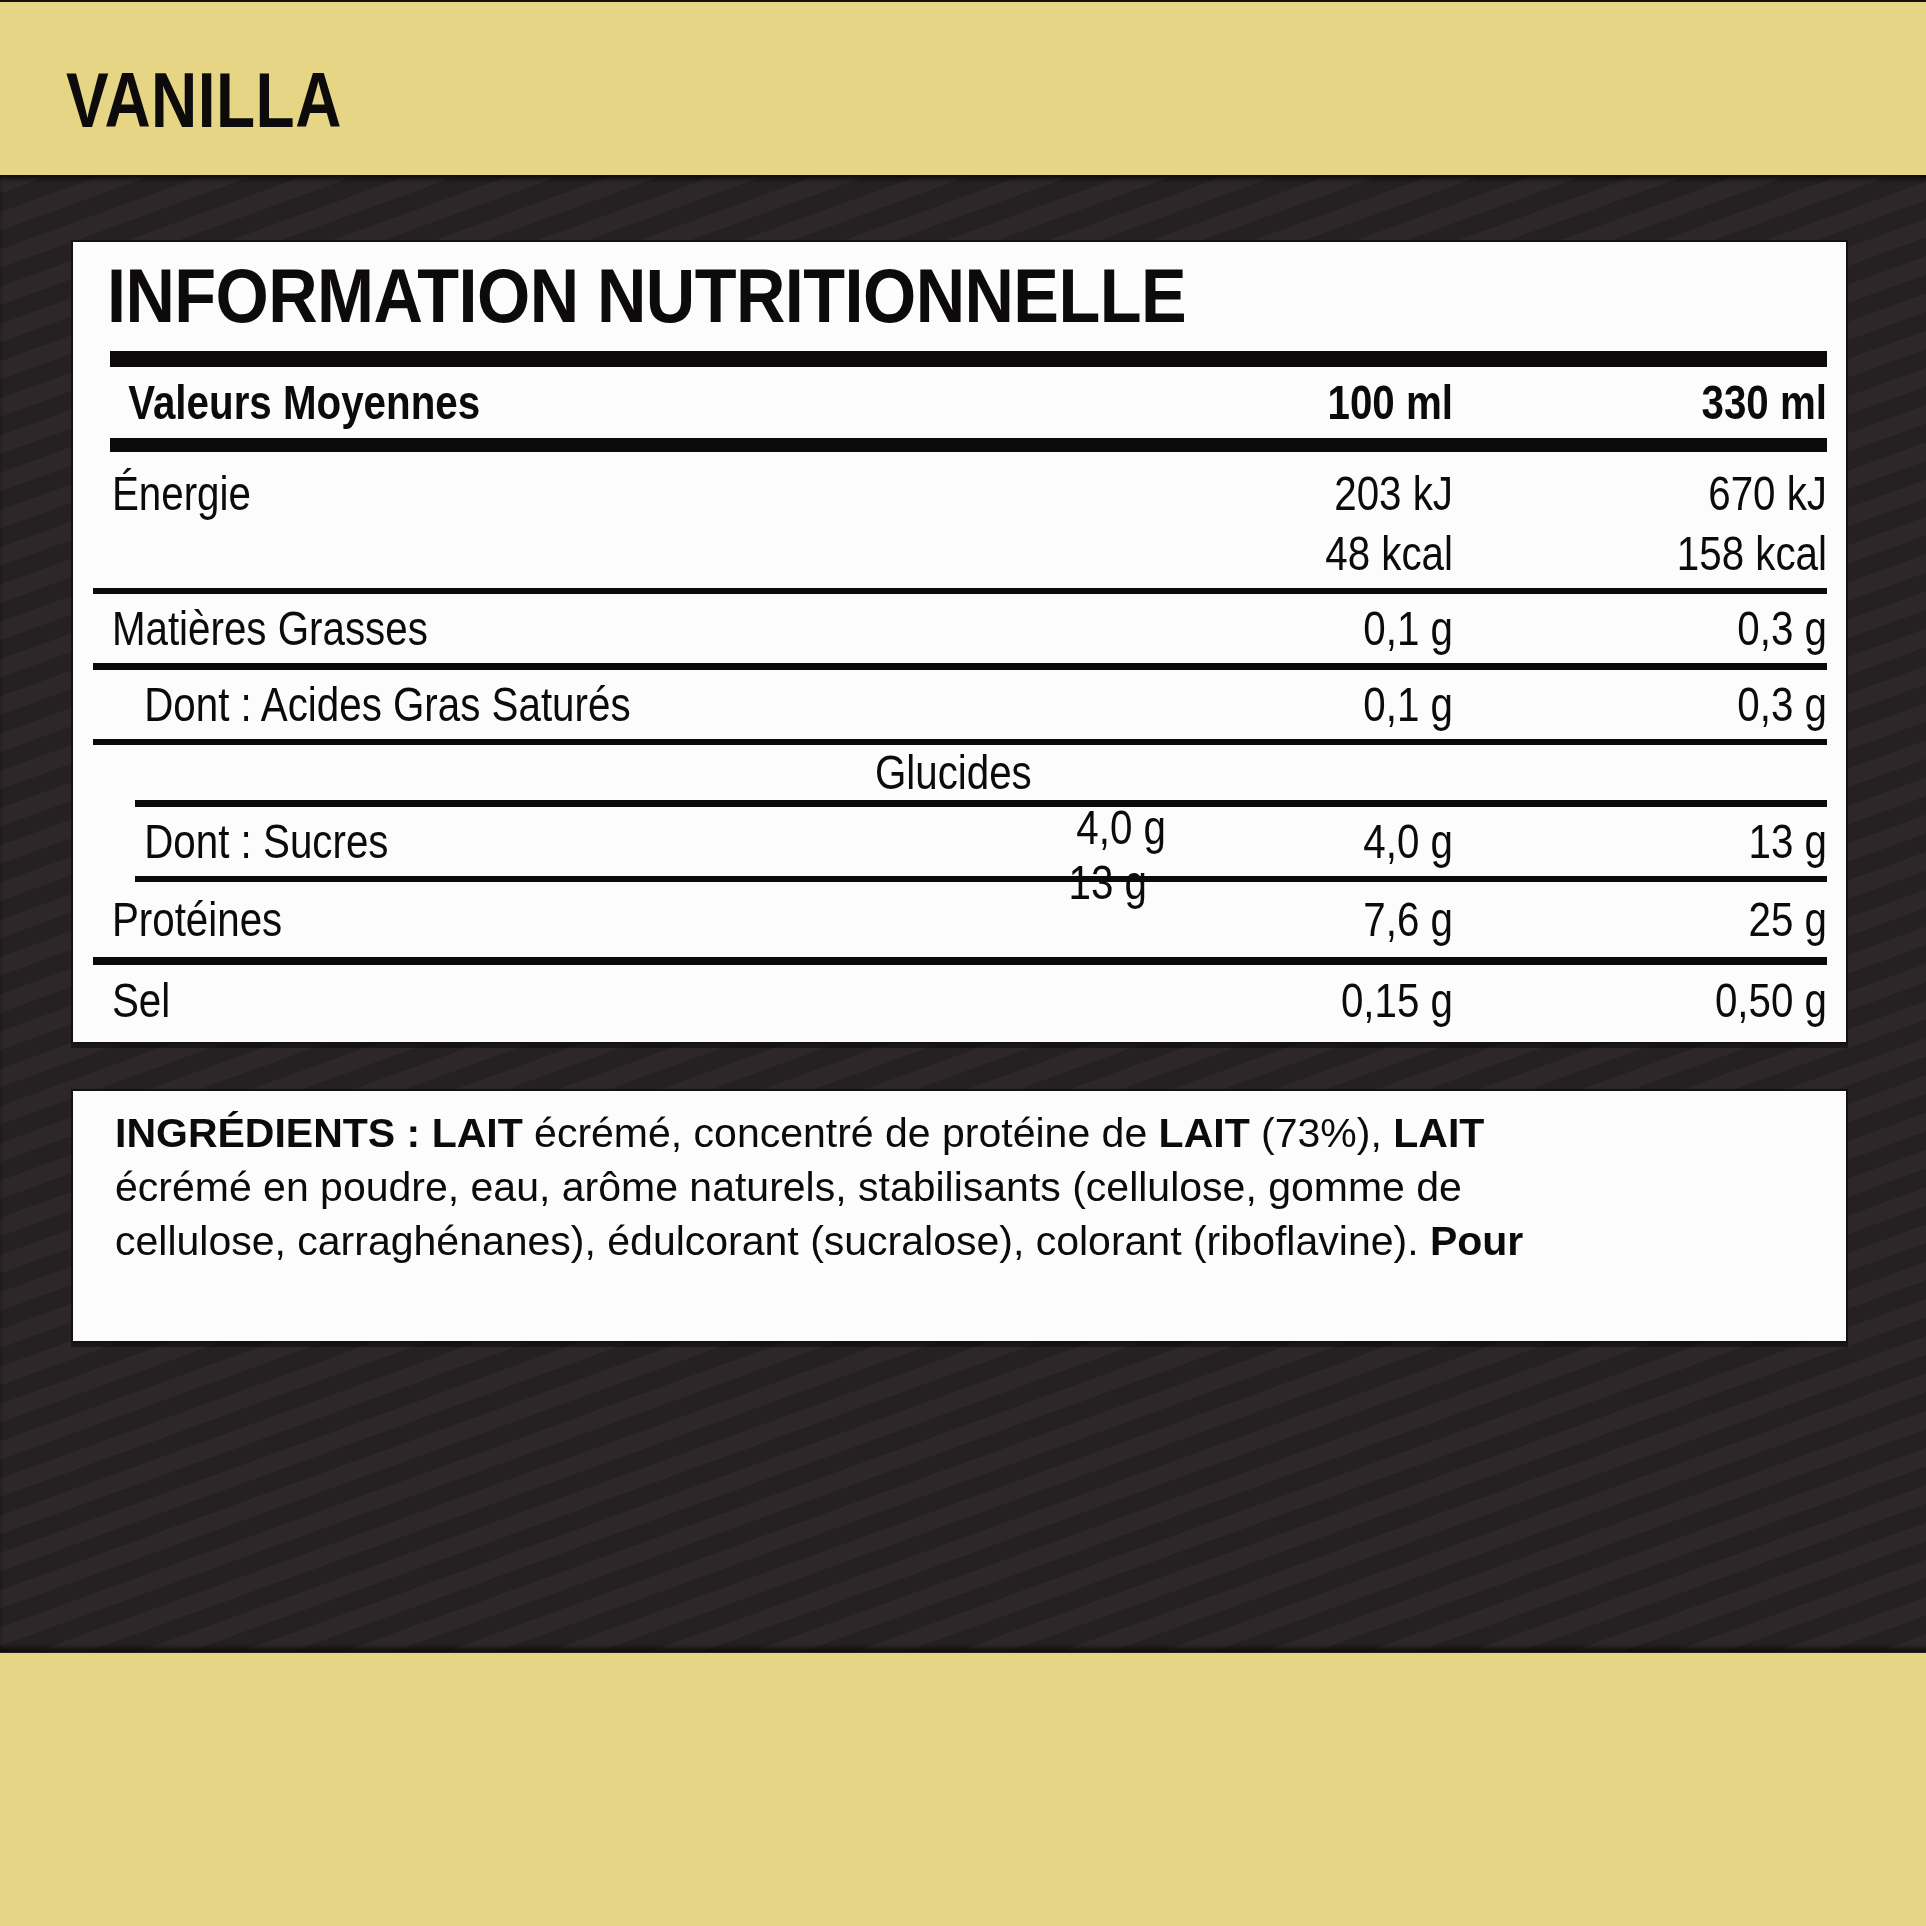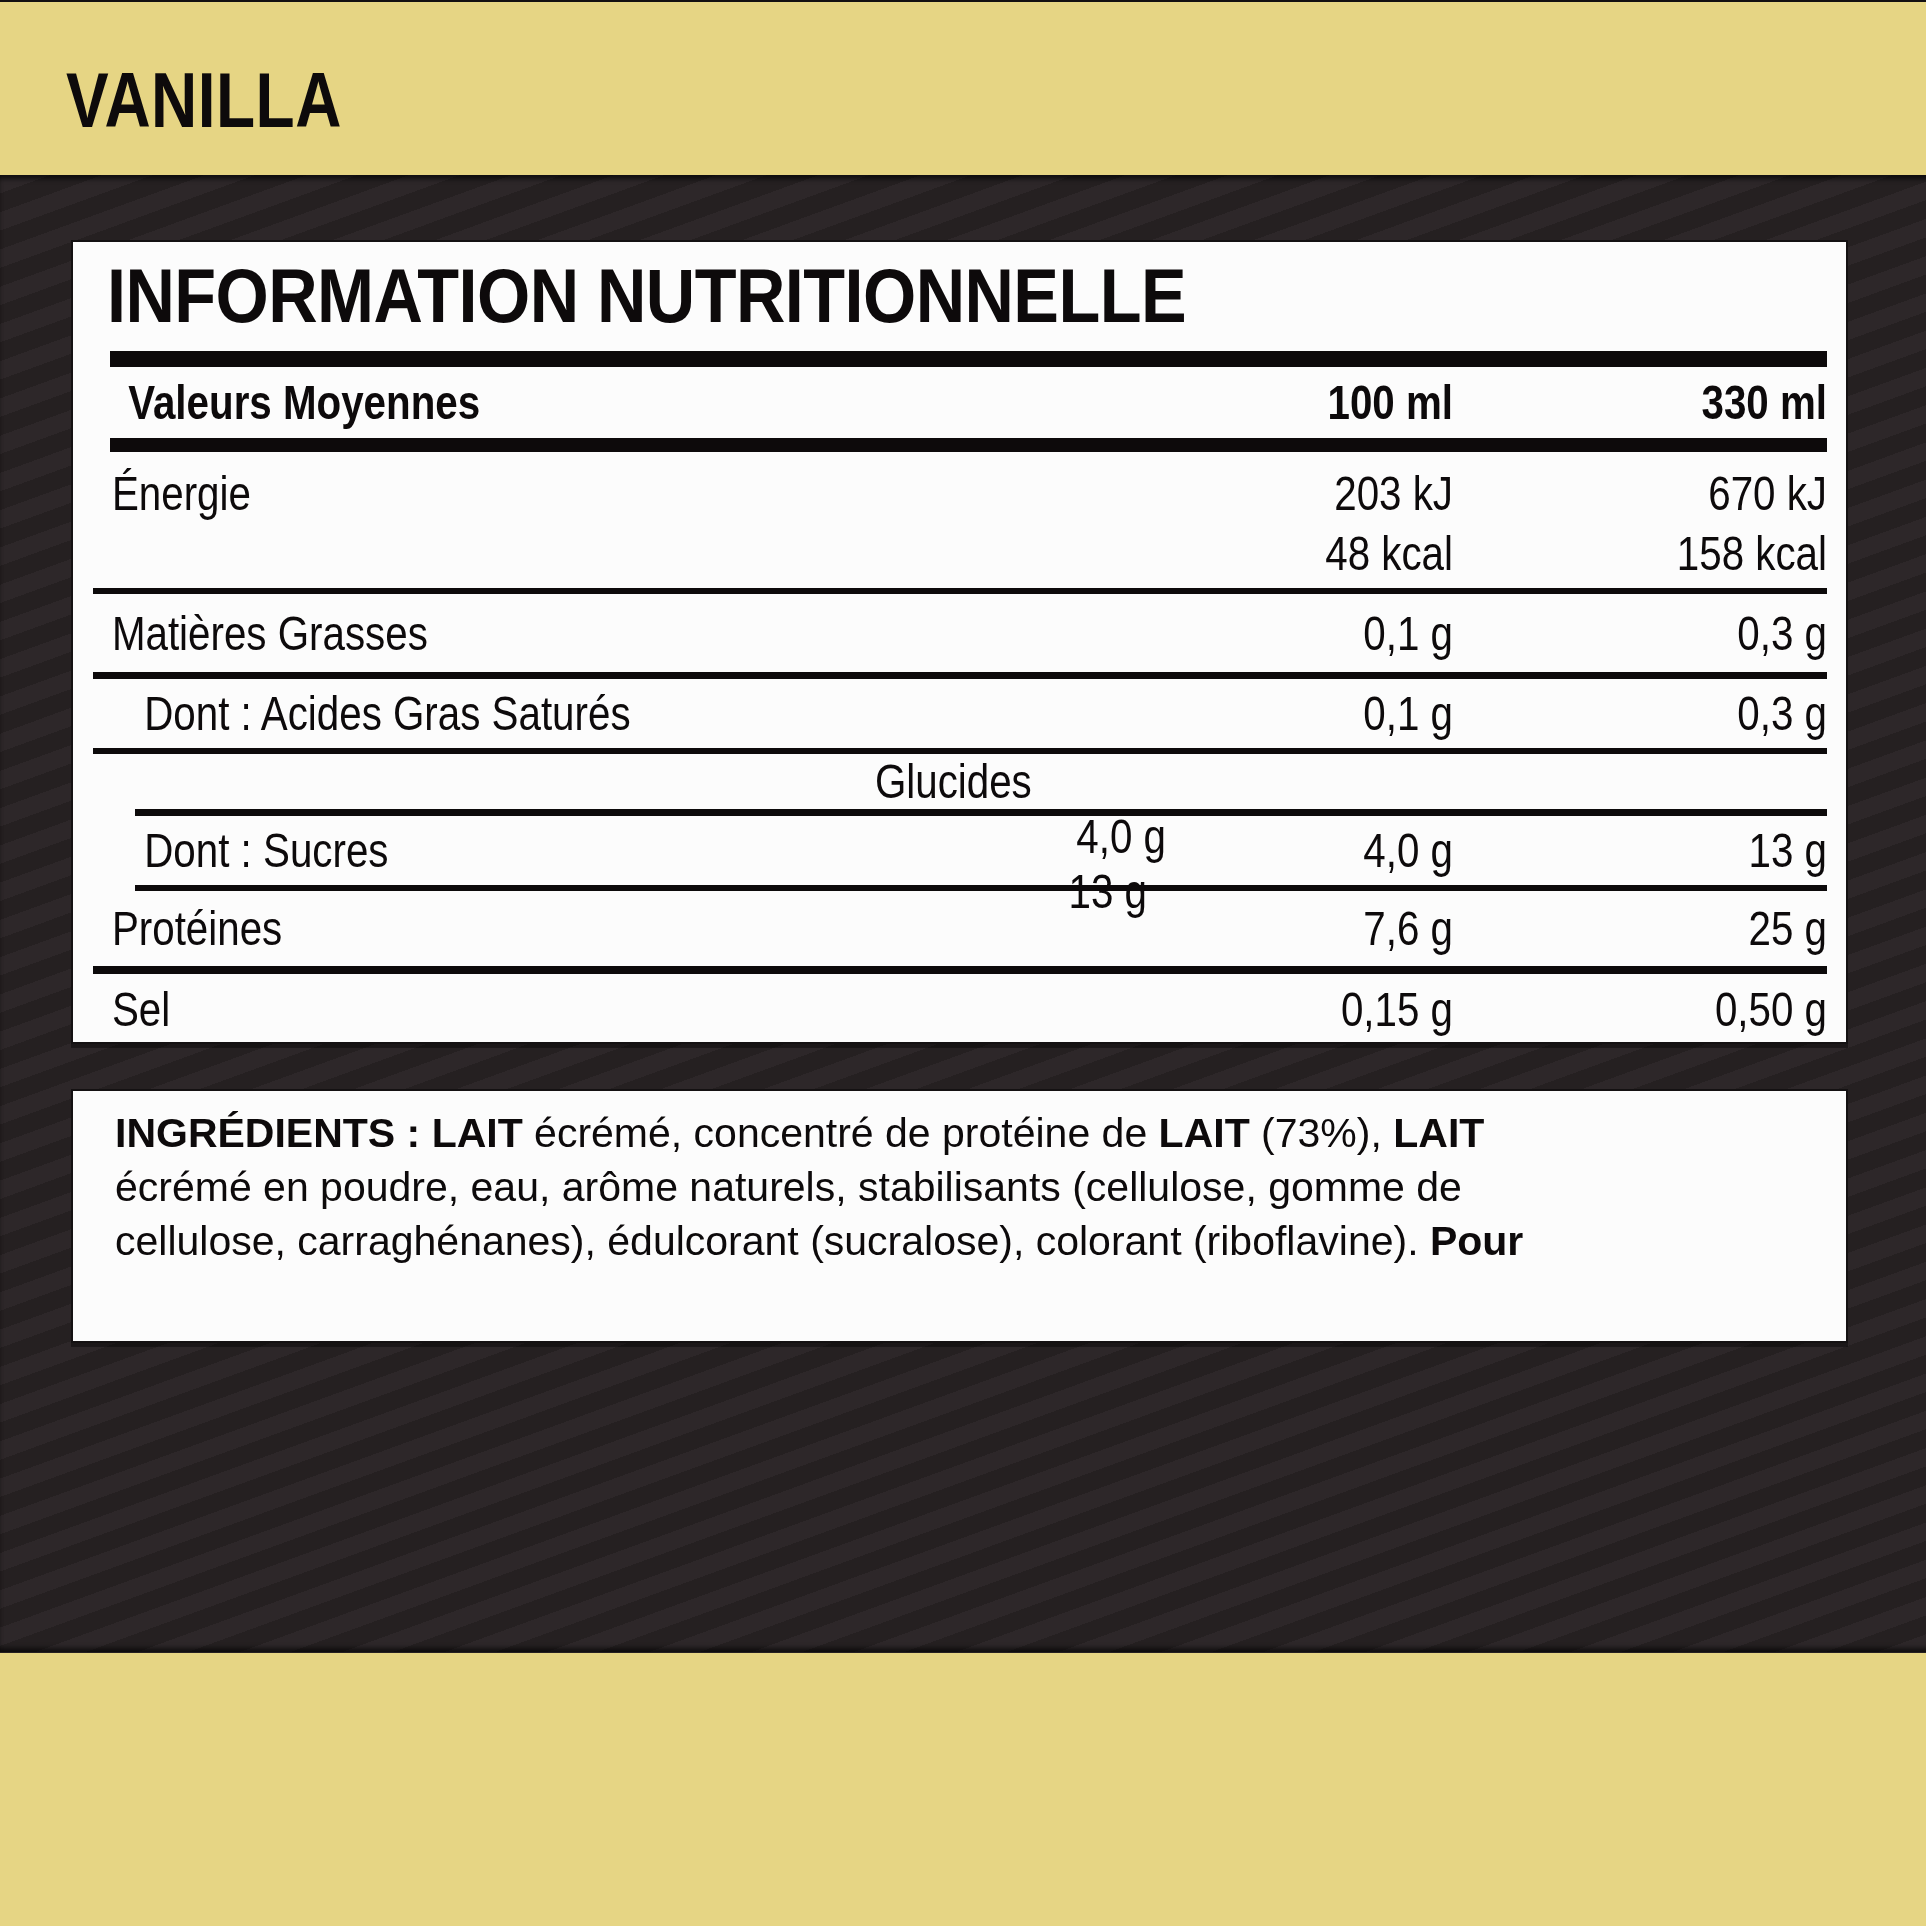--- a/index.html
+++ b/index.html
@@ -108,21 +108,21 @@
             <div class="vcol col2">
               <span class="val">203 kJ</span>
               <span class="val">48 kcal</span>
             </div>
             <div class="vcol col3">
               <span class="val">670 kJ</span>
               <span class="val">158 kcal</span>
             </div>
           </div>
           <div class="sep" style="height: 6.4px;"></div>
-          <div class="t-row" style="height: 78px;">
+          <div class="t-row" style="height: 69px;">
             <span class="lbl">Matières Grasses</span>
             <div class="vcol col2">
               <span class="val">0,1 g</span>
             </div>
             <div class="vcol col3">
               <span class="val">0,3 g</span>
             </div>
           </div>
           <div class="sep" style="height: 6.4px;"></div>
           <div class="t-row" style="height: 69px;">

